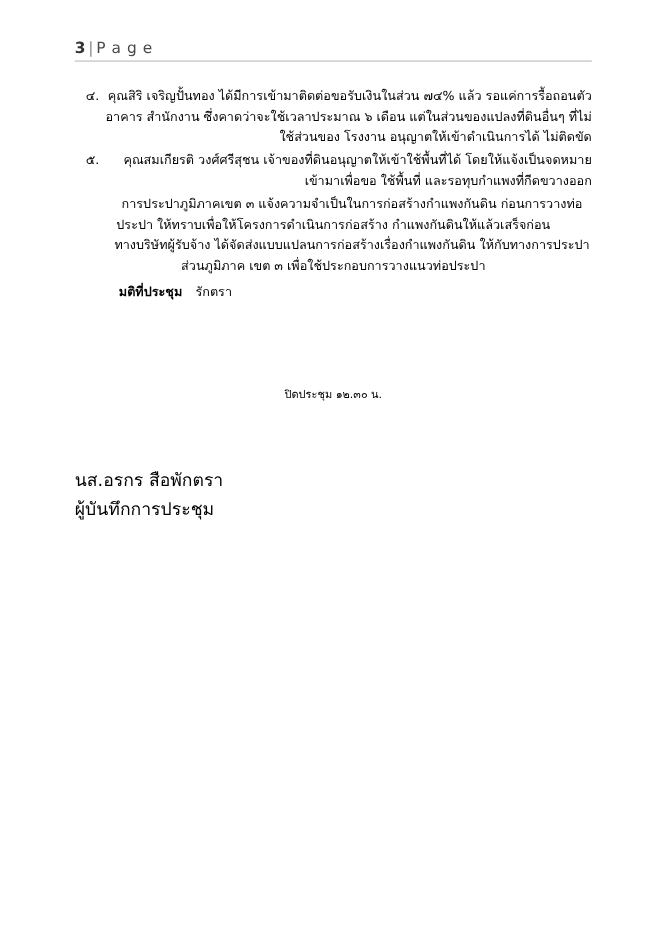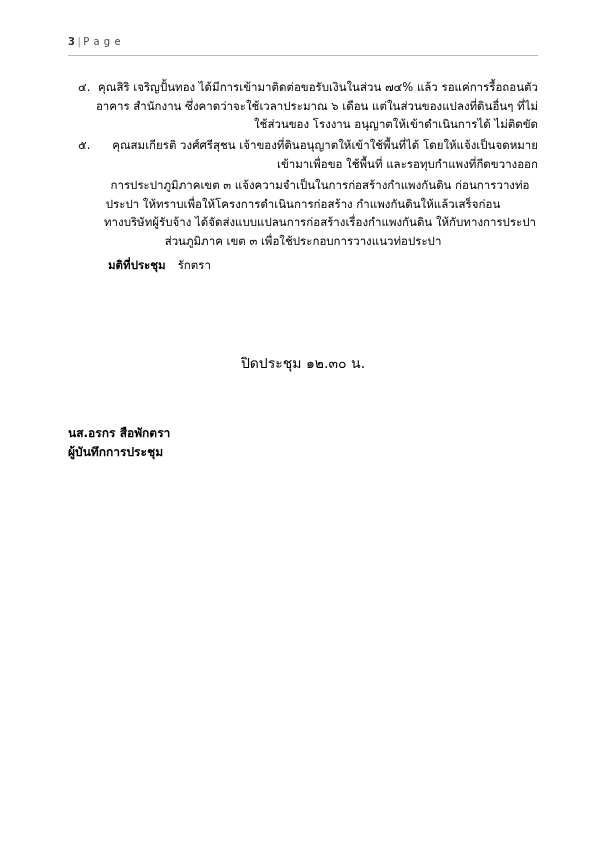--- a/index.html
+++ b/index.html
@@ -24,21 +24,21 @@
   }
   
   .page-header {
     position: absolute;
     top: 36px;
     left: 68px;
     right: 68px;
     height: 22px;
   }
   .page-number {
-    font-size: 10px;
+    font-size: 14px;
     color: #4a4a4a;
     letter-spacing: 0.5px;
     font-family: "DejaVu Sans", sans-serif;
     white-space: nowrap;
   }
   .page-number .num {
     font-weight: bold;
     color: #333;
   }
   .page-number .sep {
@@ -109,32 +109,31 @@
   .resolution .value {
     font-weight: normal;
     padding-left: 12px;
   }
 
   .closing {
     position: absolute;
     top: 352px;
     left: 68px;
     width: 470px;
-    font-size: 14px;
+    font-size: 10px;
     line-height: 1.62;
   }
 
   .signature {
     position: absolute;
     top: 424px;
     left: 68px;
     width: 470px;
-    font-size: 12px;
+    font-size: 16px;
     line-height: 1.62;
-    font-weight: bold;
   }
   .signature div {
     margin: 0;
   }
 </style>
 </head>
 <body>
 
 <div class="page">
 

